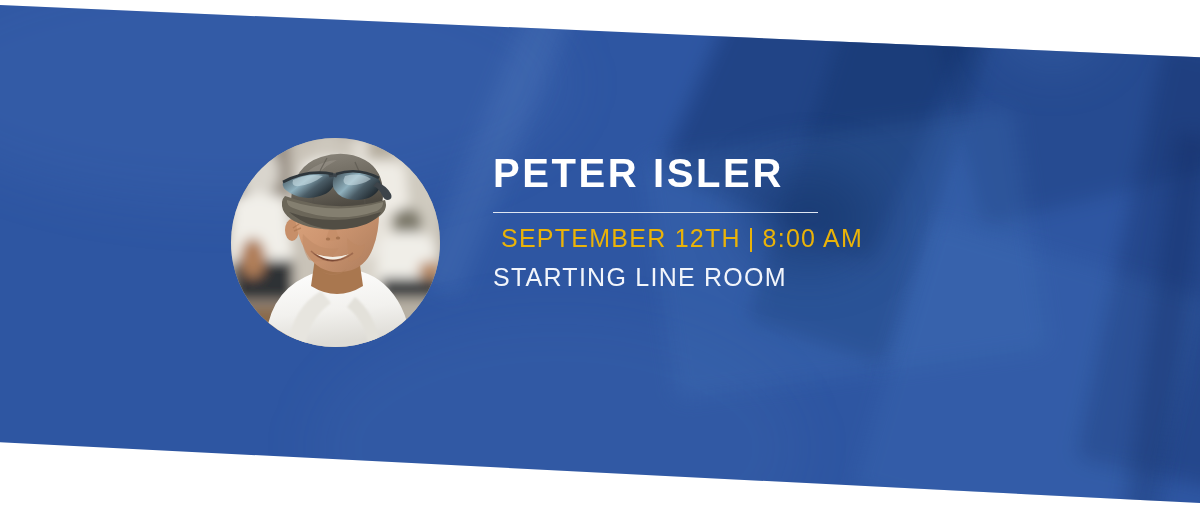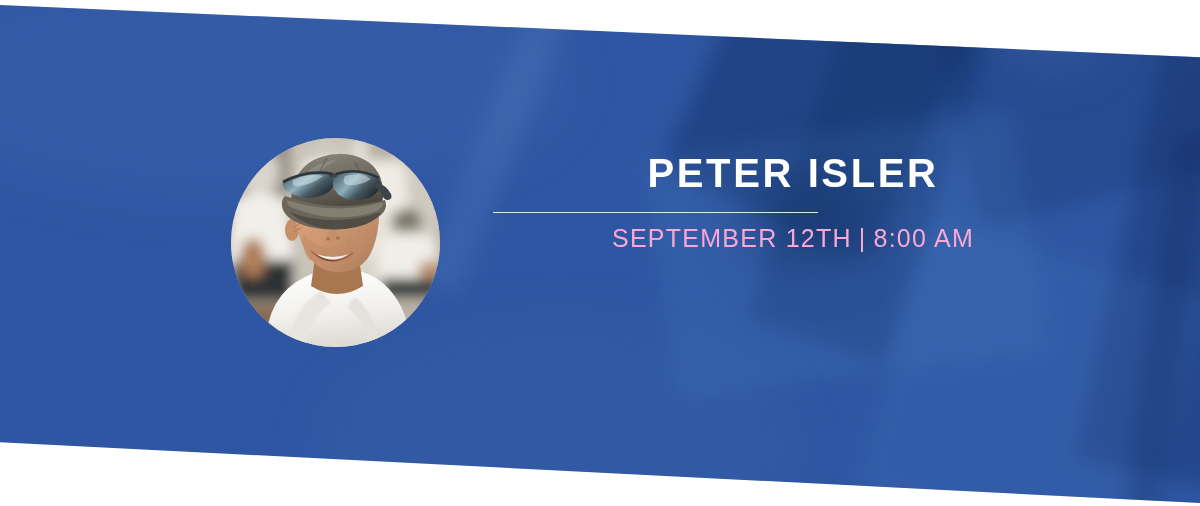--- a/index.html
+++ b/index.html
@@ -12,21 +12,20 @@
     font-family: "Liberation Sans", sans-serif;
     -webkit-font-smoothing: antialiased;
   }
 
   .banner-root {
     position: relative;
     width: 1200px;
     height: 506px;
     overflow: hidden;
     background: #ffffff;
-    text-align: center;
   }
 
   
   .banner-panel {
     position: absolute;
     inset: 0;
     
     clip-path: polygon(0% 1.0%, 100% 11.3%, 100% 99.4%, 0% 87.4%);
     -webkit-clip-path: polygon(0% 1.0%, 100% 11.3%, 100% 99.4%, 0% 87.4%);
     background: #2e56a2;
@@ -100,22 +99,22 @@
   .event-title {
     margin: 22px 0 0 0;
     color: #ffffff;
     font-size: 28px;
     font-weight: 600;
     letter-spacing: 1.35px;
     line-height: 1.2;
     white-space: nowrap;
   }
   .event-when {
-    margin: 10px 0 0 0;
-    color: #f9a8d4;
+    margin: 10px 0 0 8px;
+    color: #eab308;
     font-size: 25px;
     font-weight: 300;
     letter-spacing: 1.25px;
     line-height: 1.2;
     white-space: nowrap;
   }
   .event-when .sep { padding: 0 7px; }
   .event-where {
     margin: 9px 0 0 0;
     color: #f2f5fb;
@@ -273,16 +272,17 @@
     <div class="text-block">
       <h1 class="speaker-name">PETER ISLER</h1>
 
       <hr class="divider">
 
 
       <p class="event-when">
         <span>SEPTEMBER 12TH</span><span class="sep">|</span><span>8:00 AM</span>
       </p>
 
+      <p class="event-where">STARTING LINE ROOM</p>
     </div>
 
   </div>
 </div>
 
 </body></html>

